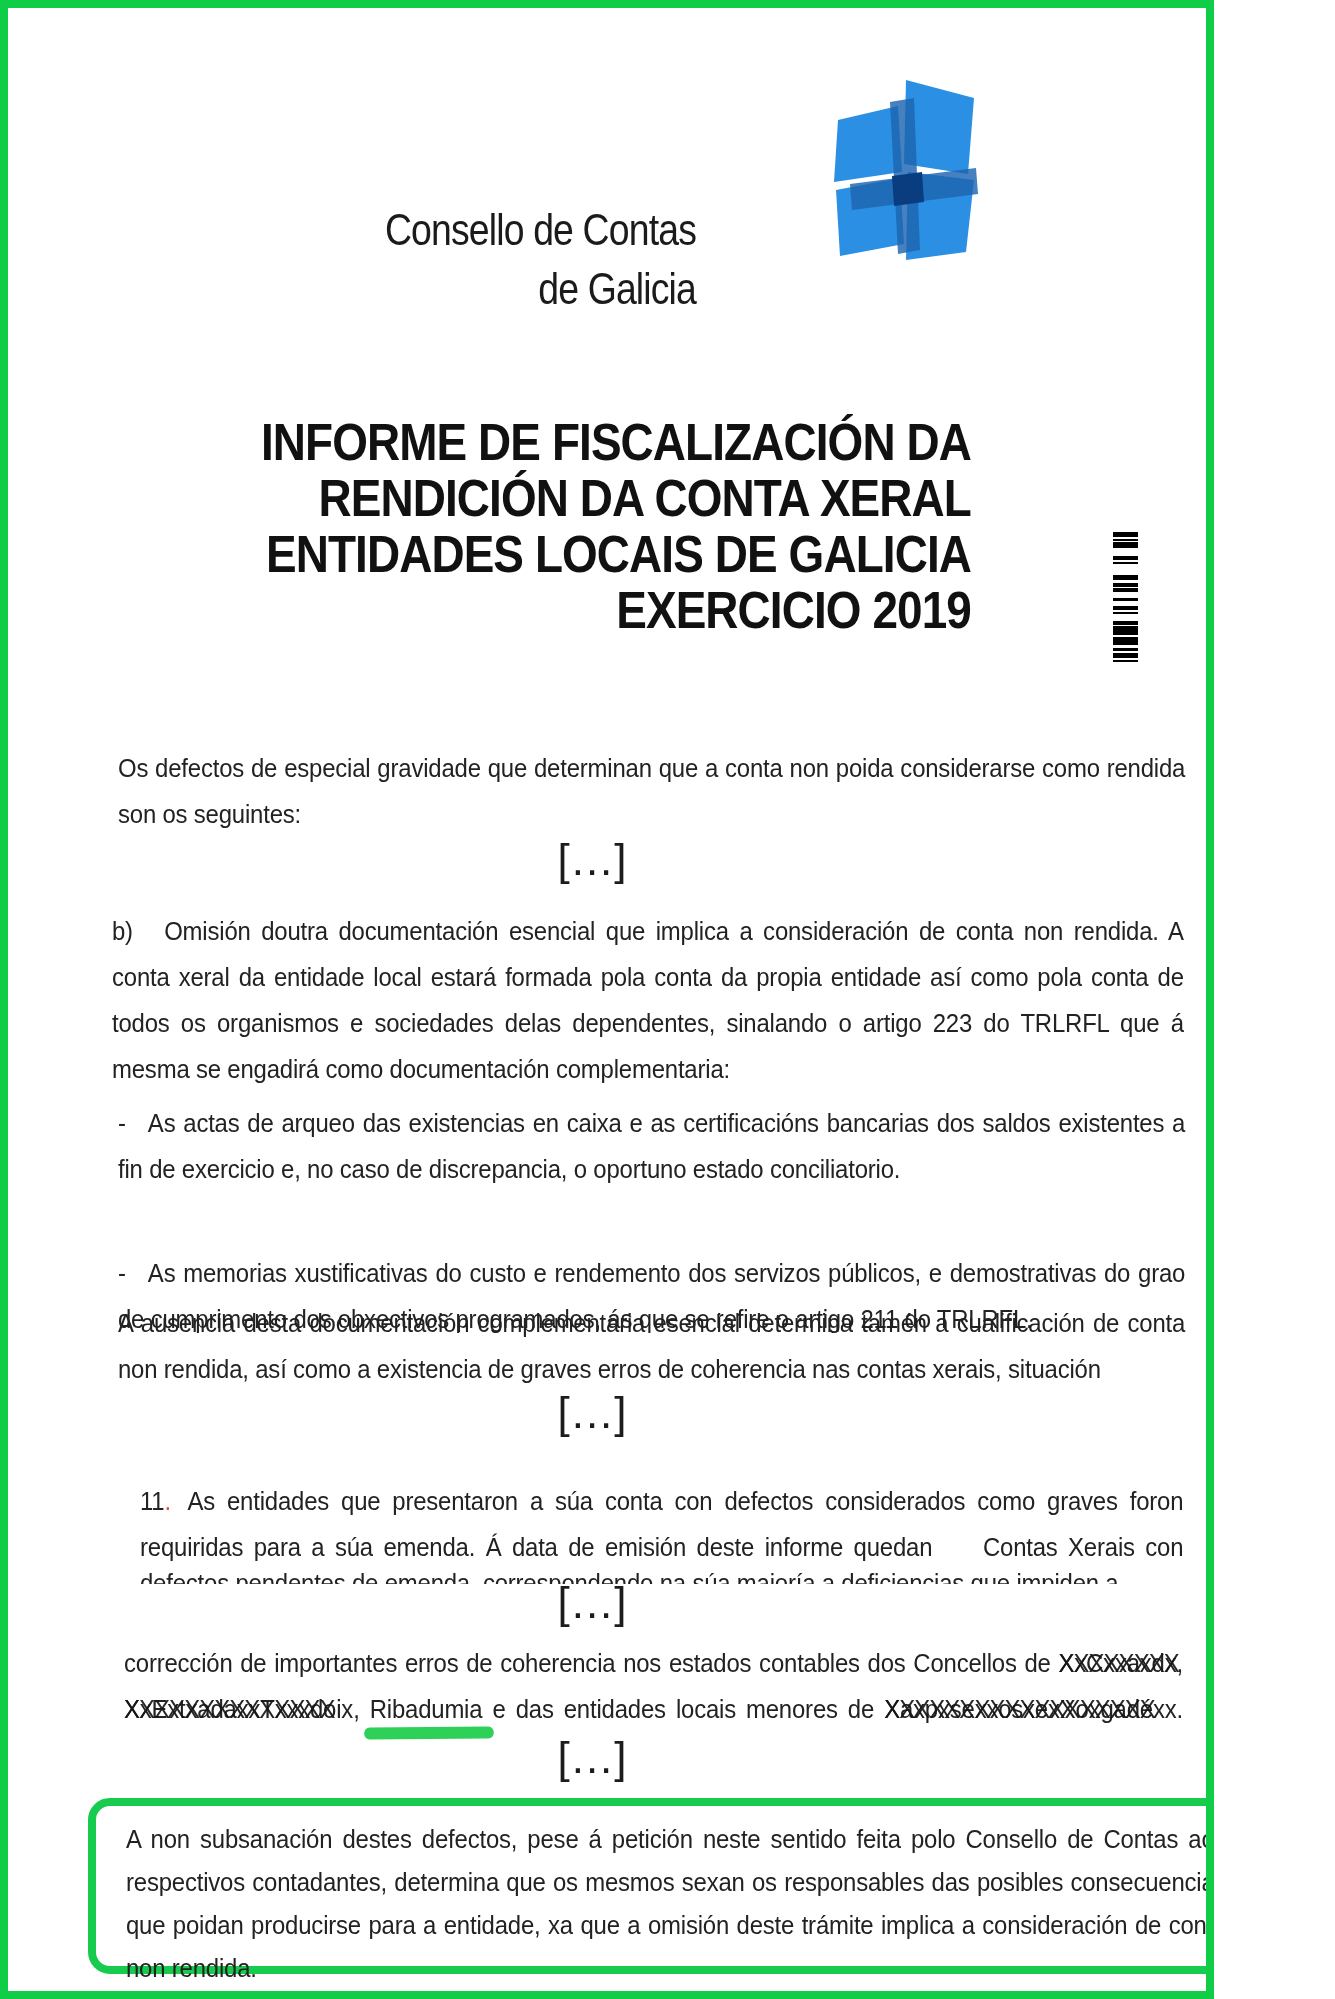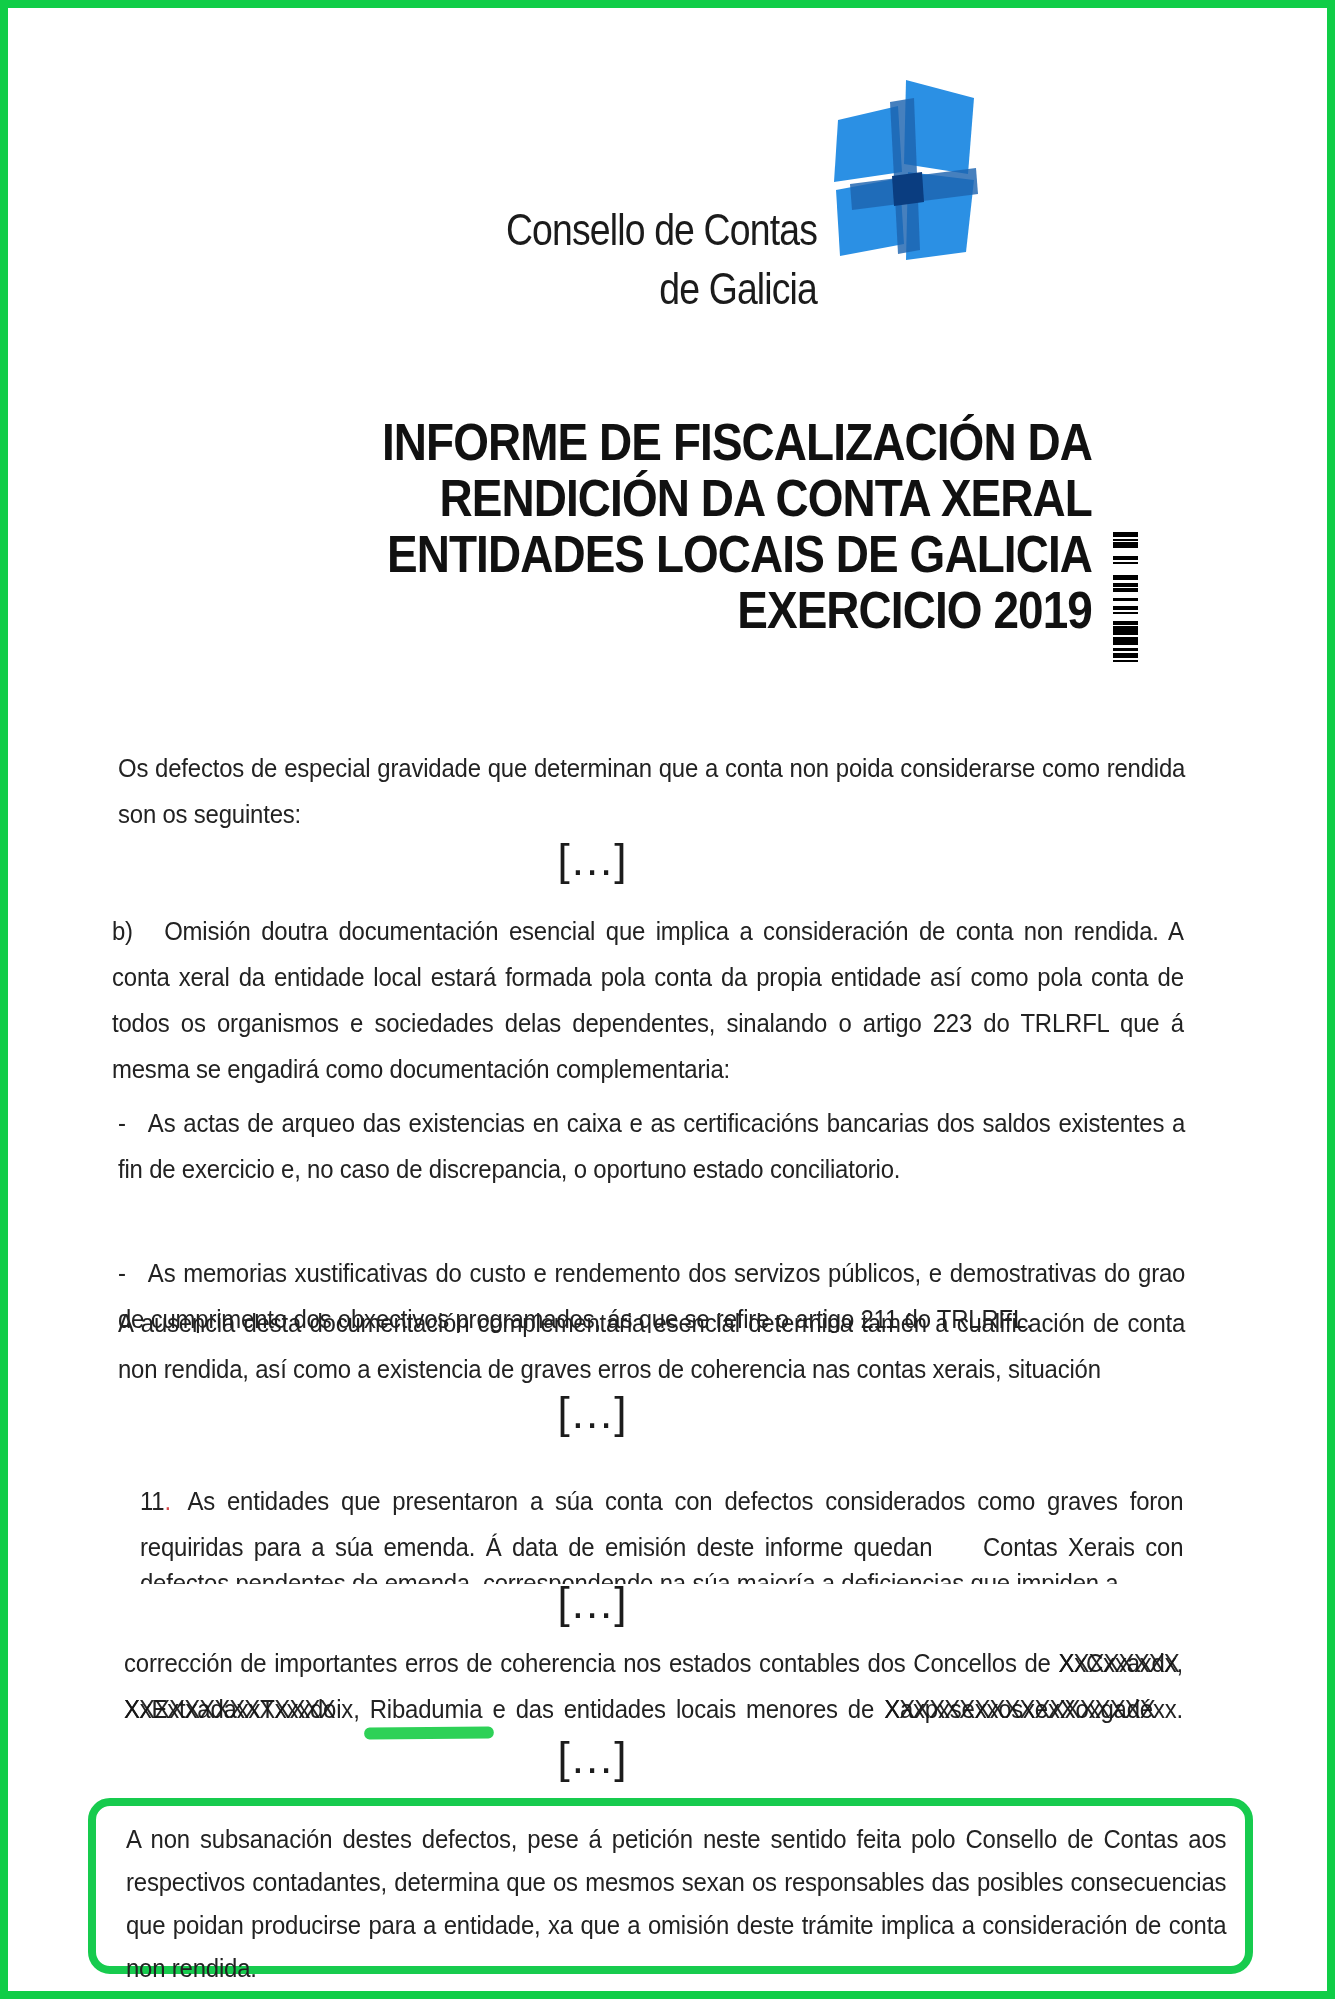--- a/index.html
+++ b/index.html
@@ -1,17 +1,17 @@
 <!DOCTYPE html>
 <html><head>
 <meta charset="utf-8">
 <style>
   html,body{margin:0;padding:0;background:#ffffff;}
   .page{
-    position:relative;width:1335px;height:1999px;background:#fff;
+    position:relative;width:1214px;height:1999px;background:#fff;
     font-family:"Liberation Sans",sans-serif;color:#1f1f1f;overflow:hidden;
     box-sizing:border-box;
   }
   .frame{position:absolute;inset:0;border:8px solid #10cd47;pointer-events:none;z-index:50;}
 
   
   .logo-text{
     position:absolute;top:200px;right:518px;text-align:right;
     font-size:44px;line-height:59px;color:#1b1b1b;font-weight:400;letter-spacing:-1px;
     transform:scale(0.85,1);transform-origin:100% 0;white-space:nowrap;

